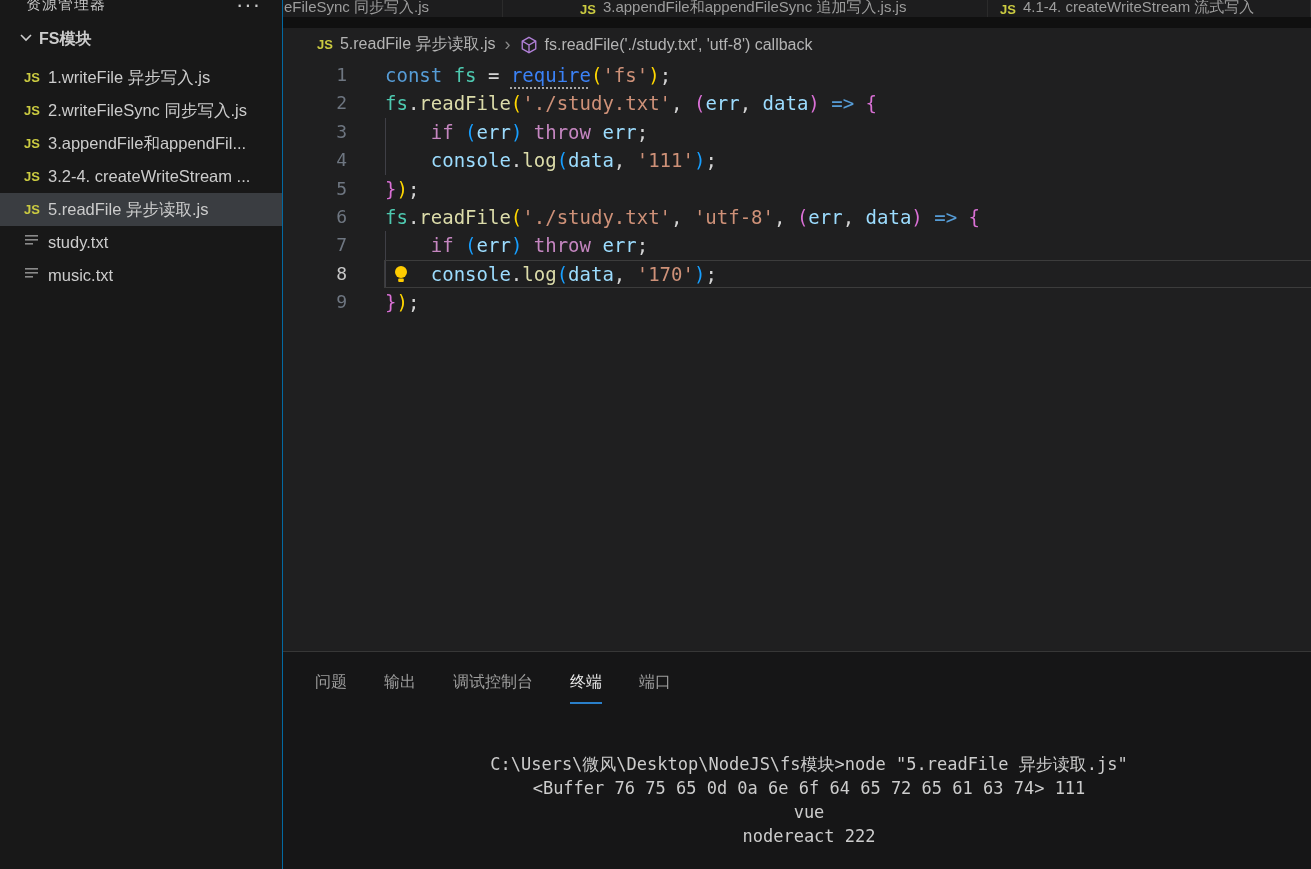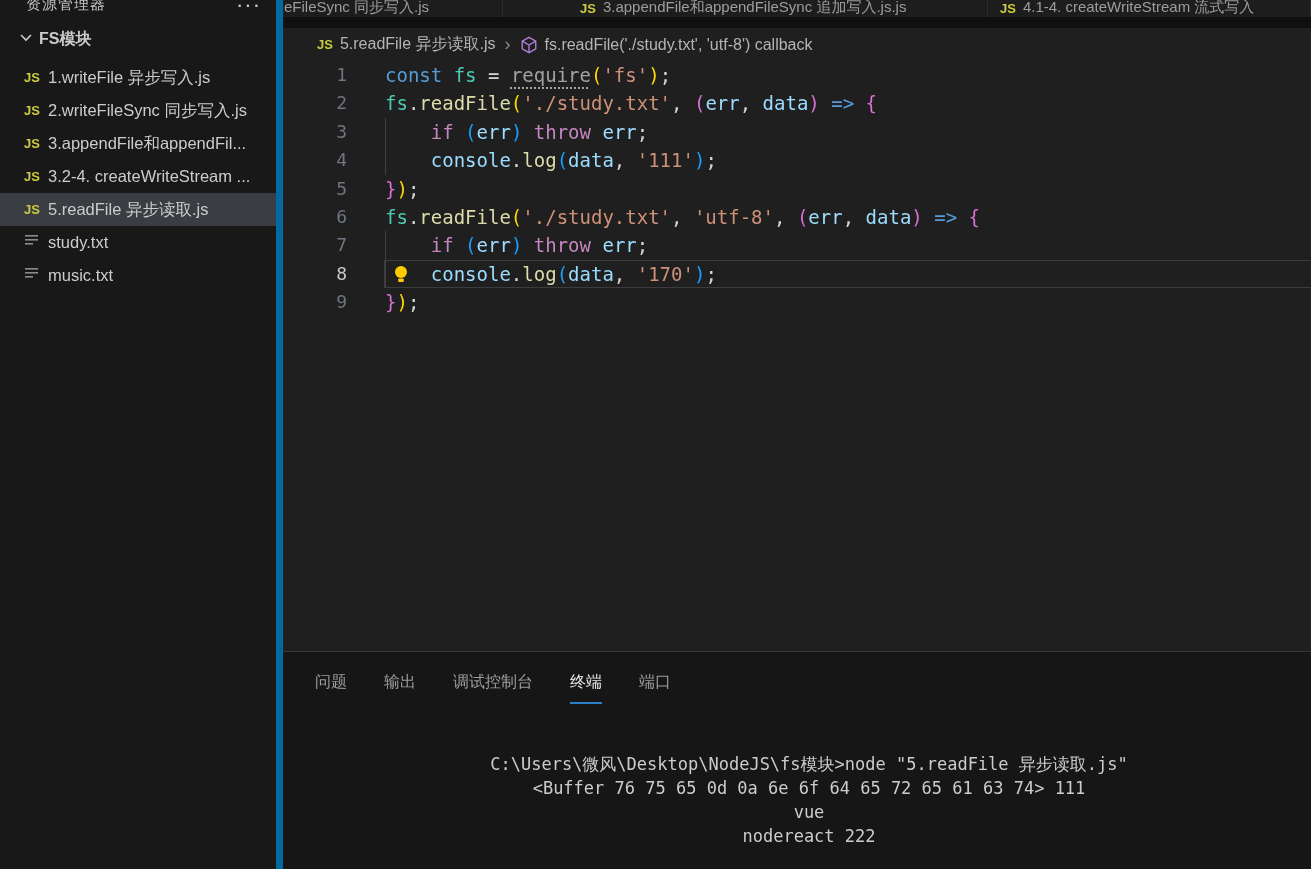--- a/index.html
+++ b/index.html
@@ -4,38 +4,38 @@
 <style>
   * { margin:0; padding:0; box-sizing:border-box; }
   html,body { background:#1f1f20; }
   .app {
     position:relative; width:1311px; height:869px; overflow:hidden;
     background:#1f1f20; font-family:"Liberation Sans", sans-serif;
     color:#cccccc; -webkit-font-smoothing:antialiased;
   }
   
   .sidebar { position:absolute; left:0; top:0; width:283px; height:100%;
-    background:#181818; border-right:7px solid #0369a1; overflow:hidden; }
+    background:#181818; border-right:1px solid #0369a1; overflow:hidden; }
   .sb-title { position:absolute; top:-5px; left:26px; font-size:15px; color:#c5c5c5; letter-spacing:1px; }
   .sb-more { position:absolute; top:-8px; left:236px; font-size:22px; color:#cccccc; letter-spacing:1px; cursor:pointer; }
   .section-header { position:absolute; top:29px; left:0; width:100%; height:32px;
     display:flex; align-items:flex-start; padding-left:18px; cursor:pointer; }
   .section-header .chev { width:16px; height:16px; margin-right:5px; }
   .section-label { font-weight:bold; font-size:16px; color:#cccccc; }
   .file-list { position:absolute; top:61px; left:0; width:100%; }
   .tree-item { height:33px; display:flex; align-items:center; padding-left:24px; cursor:pointer; font-size:16.5px; color:#cccccc; }
   .tree-item.selected { background:#3a3d41; }
   .ficon { width:24px; flex:0 0 24px; display:flex; align-items:center; }
   .js-badge { font-weight:bold; font-size:13px; color:#cbcb41; font-family:"Liberation Sans",sans-serif; }
   .txt-lines { display:inline-block; }
   .flabel { white-space:nowrap; }
   
   .tabbar { position:absolute; left:283px; top:0; width:1028px; height:17px; background:#161616; overflow:hidden; }
   .etab { position:absolute; top:0; height:17px; background:#1d1d1e; border-right:1px solid #2b2b2b;
-    display:flex; align-items:center; overflow:hidden; cursor:pointer; }
+    display:flex; align-items:flex-end; overflow:hidden; cursor:pointer; }
   .etab .js-badge { margin-top:-1px; }
   .etab .tlabel { font-size:15px; color:#9d9d9d; margin-top:-3px; white-space:nowrap; }
   .tabgap { position:absolute; left:283px; top:17px; width:1028px; height:11px; background:#101010; }
   
   .breadcrumb { position:absolute; left:283px; top:28px; width:1028px; height:33px; background:#1f1f20;
     display:flex; align-items:center; padding-left:34px; }
   .bc-item { display:flex; align-items:center; gap:7px; cursor:pointer; }
   .bc-label { font-size:16px; color:#b4b4b4; white-space:nowrap; }
   .bc-sep { margin:0 9px; color:#8a8a8a; font-size:18px; }
   
@@ -47,21 +47,21 @@
   .code-line.current .lnum { color:#c8c8c8; }
   .lcontent { position:absolute; left:102px; top:0; white-space:pre; font-size:19px; line-height:28.4px; color:#d4d4d4; }
   .code-line.guide::before { content:""; position:absolute; left:102px; top:0; bottom:0; width:1px; background:#3f3f46; }
   .code-line.current .cur-box { position:absolute; left:101px; right:0; top:0; bottom:0;
     border-top:1px solid #3c3c3c; border-bottom:1px solid #3c3c3c; border-left:1px solid #3c3c3c; pointer-events:none; }
   .bulb { position:absolute; left:110px; top:5px; width:16px; height:19px; cursor:pointer; }
   .tok-kw  { color:#569cd6; }
   .tok-kw2 { color:#c586c0; }
   .tok-typ { color:#4ec9b0; }
   .tok-fn  { color:#dcdcaa; }
-  .tok-fnh { color:#a3a3a3; text-decoration:underline dotted #a5a5a5 2px; text-underline-offset:5px; }
+  .tok-fnh { color:#3b82f6; text-decoration:underline dotted #a5a5a5 2px; text-underline-offset:5px; }
   .tok-var { color:#9cdcfe; }
   .tok-str { color:#ce9178; }
   .tok-pln { color:#d4d4d4; }
   .tok-arw { color:#569cd6; }
   .tok-b1 { color:#ffd700; }
   .tok-b2 { color:#da70d6; }
   .tok-b3 { color:#179fff; }
   
   .panel { position:absolute; left:283px; top:651px; width:1028px; height:218px;
     background:#161617; border-top:1px solid #373737; overflow:hidden;text-align:center; }

